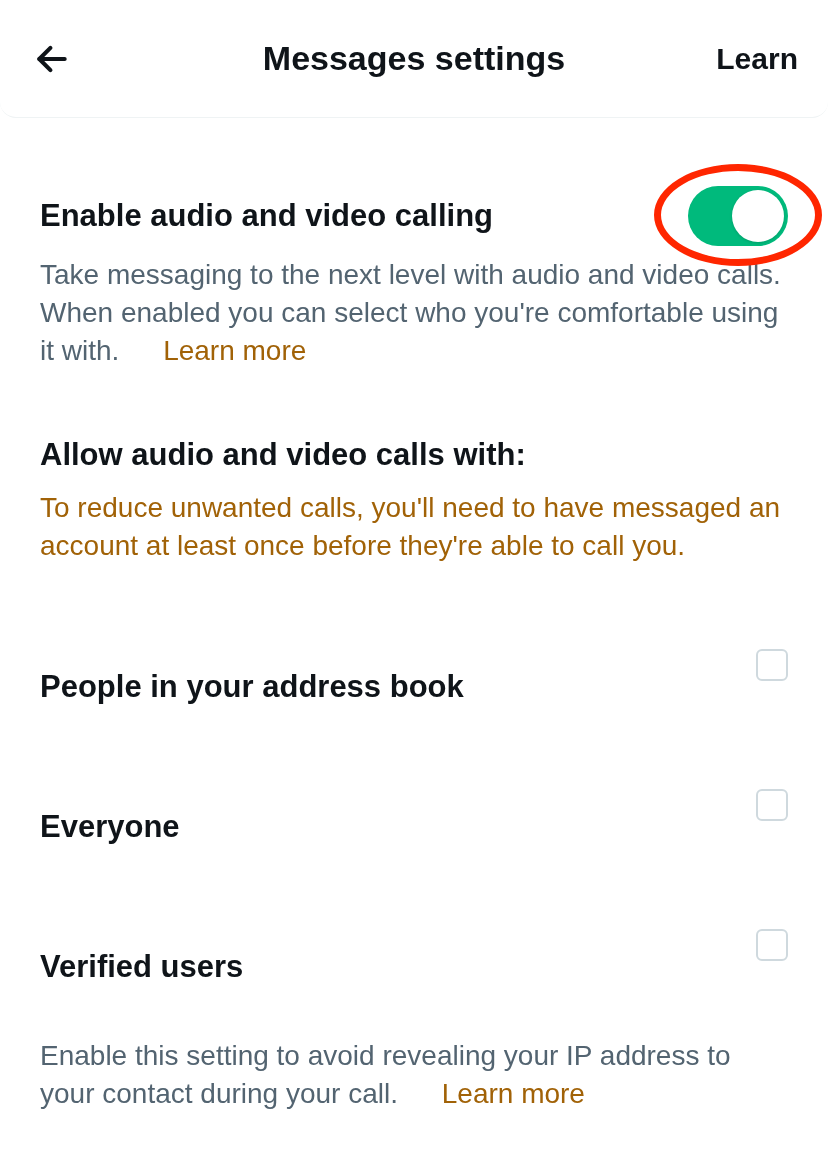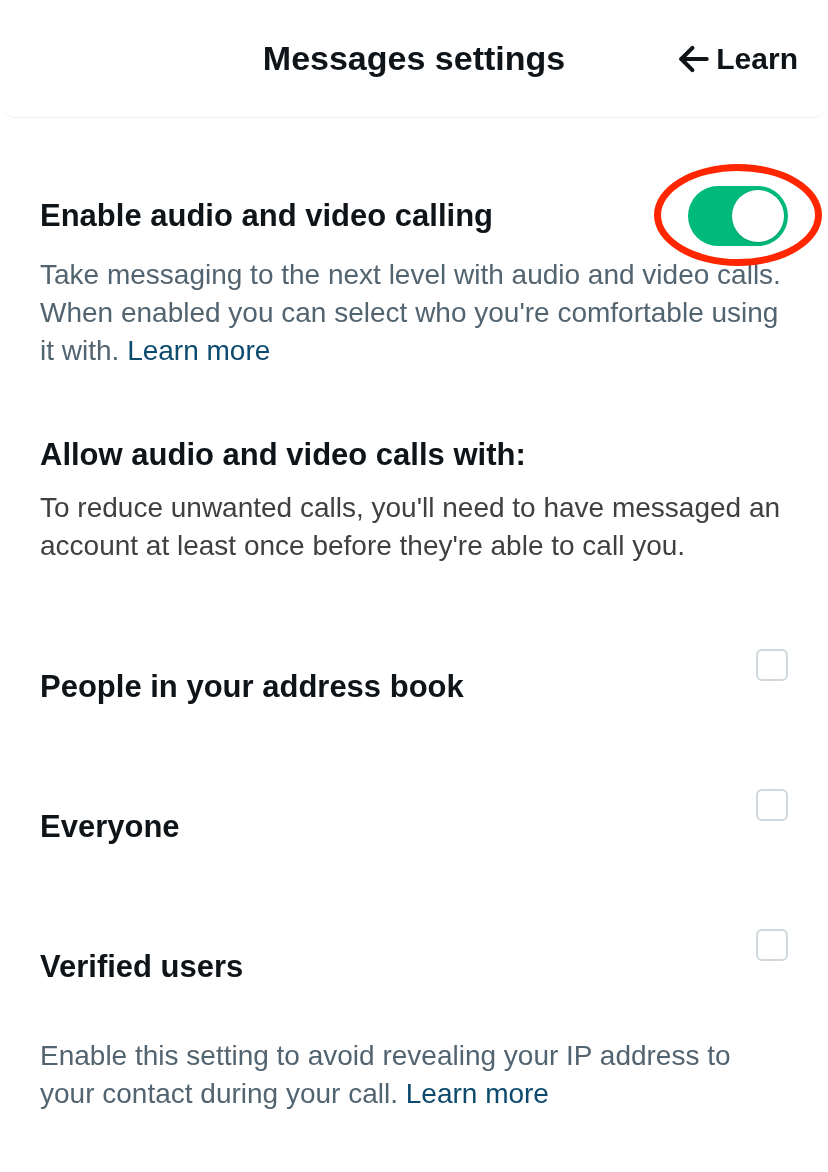--- a/index.html
+++ b/index.html
@@ -9,21 +9,21 @@
     }
     body {
       font-family: -apple-system, BlinkMacSystemFont, "Segoe UI", Helvetica, Arial, sans-serif;
       background: #fff;
       width: 828px;
       color: #0f1419;
     }
     .header {
       display: flex;
       align-items: center;
-      justify-content: flex-end;
+      justify-content: space-between;
       padding: 22px 30px;
       border-bottom: 1px solid #eff3f4;
       height: 118px;
       border-radius: 16px;
     }
     .back-btn {
       width: 44px;
       height: 44px;
       display: flex;
       align-items: center;
@@ -56,33 +56,34 @@
       font-weight: 800;
       color: #0f1419;
     }
     .setting-desc {
       font-size: 28px;
       line-height: 1.35;
       color: #536471;
       padding-bottom: 18px;
     }
     .learn-more {
-      color: #0c4a6e;
-      cursor: pointer;
+      color: #a16207;
+      cursor: pointer;
+      margin-left: 36px;
     }
     .section-heading {
       font-size: 31px;
       font-weight: 800;
       padding-top: 50px;
       padding-bottom: 16px;
     }
     .section-desc {
       font-size: 28px;
       line-height: 1.35;
-      color: #404040;
+      color: #a16207;
       padding-bottom: 30px;
     }
     .checkbox-row {
       display: flex;
       align-items: center;
       justify-content: space-between;
       padding: 30px 0;
     }
     .checkbox-label {
       font-size: 31px;

